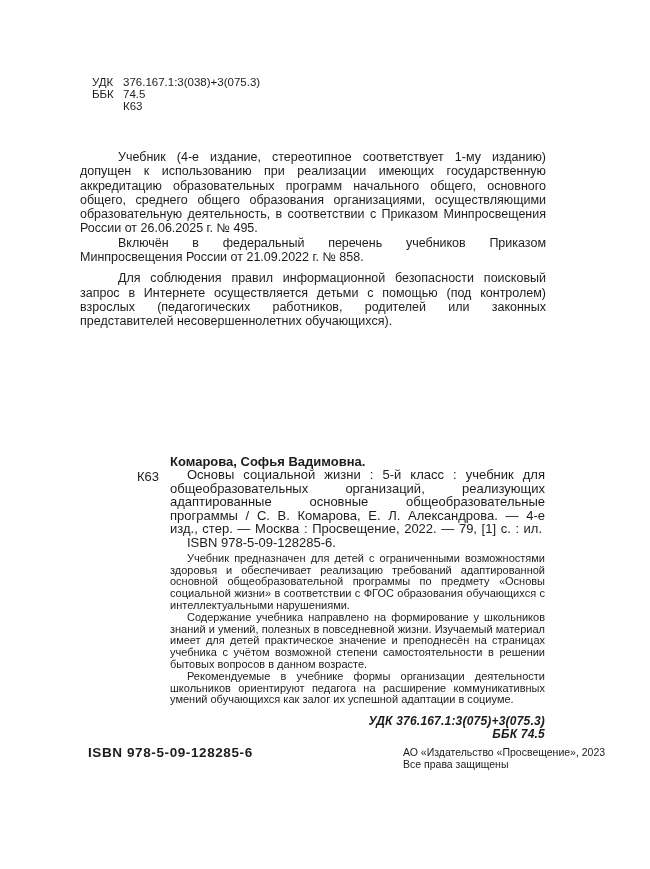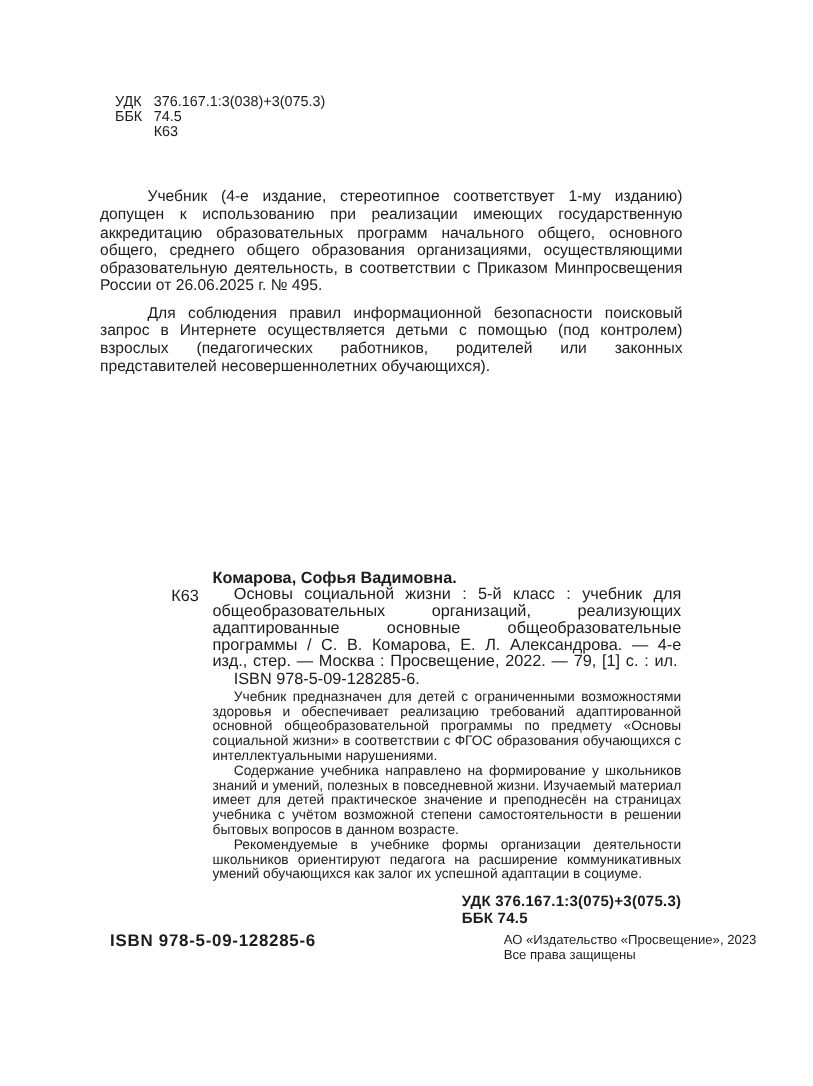--- a/index.html
+++ b/index.html
@@ -25,21 +25,21 @@
 
   
   #card-code { left: 137px; top: 470px; font-size: 13px; line-height: 13.4px; }
   #card { left: 170px; top: 455px; width: 375px; }
   .card-author { font-weight: bold; font-size: 13px; line-height: 13.4px; margin: 0; }
   .card-desc  { font-size: 13px; line-height: 13.4px; text-align: justify; text-indent: 17px; margin: 0; word-spacing: 1px; }
   .card-isbn  { font-size: 13px; line-height: 13.4px; text-indent: 17px; margin: 1px 0 0 0; }
   .annotation { margin-top: 3px; }
   .annotation p { font-size: 11px; line-height: 11.8px; text-align: justify; text-indent: 17px; margin: 0; }
   .card-codes { margin-top: 9px; text-align: right; }
-  .card-codes .codes-inner { display: inline-block; text-align: left; font-weight: bold; font-size: 12px; line-height: 12.3px; letter-spacing: 0.2px; }
+  .card-codes .codes-inner { display: inline-block; text-align: right; font-weight: bold; font-size: 12px; line-height: 12.3px; letter-spacing: 0.2px; font-style: italic; }
 
   
   #footer-isbn { left: 88px; top: 745px; font-size: 13.5px; font-weight: bold; letter-spacing: 0.6px; }
   #copyright { left: 390px; top: 746px; font-size: 10.5px; line-height: 12.1px; }
   #copyright .indent { padding-left: 13px; }
 </style>
 </head>
 <body>
 
 <div class="abs" id="top-codes">
@@ -52,20 +52,21 @@
     <span class="code-value">74.5</span>
   </div>
   <div class="code-row">
     <span class="code-label"></span>
     <span class="code-value">К63</span>
   </div>
 </div>
 
 <div class="abs" id="intro">
   <p>Учебник (4-е издание, стереотипное соответствует 1-му изданию) допущен к использованию при реализации имеющих государственную аккредитацию образовательных программ начального общего, основного общего, среднего общего образования организациями, осуществляющими образовательную деятельность, в соответствии с Приказом Минпросвещения России от 26.06.2025 г. № 495.</p>
+  <p>Включён в федеральный перечень учебников Приказом Минпросвещения России от 21.09.2022 г. № 858.</p>
   <p class="gap">Для соблюдения правил информационной безопасности поисковый запрос в Интернете осуществляется детьми с помощью (под контролем) взрослых (педагогических работников, родителей или законных представителей несовершеннолетних обучающихся).</p>
 </div>
 
 <div class="abs" id="card-code">К63</div>
 
 <div class="abs" id="card">
   <p class="card-author">Комарова, Софья Вадимовна.</p>
   <p class="card-desc">Основы социальной жизни : 5-й класс : учебник для общеобразовательных организаций, реализующих адаптированные основные общеобразовательные программы / С. В. Комарова, Е. Л. Александрова. — 4-е изд., стер. — Москва : Просвещение, 2022. — 79, [1] с. : ил.</p>
   <p class="card-isbn">ISBN 978-5-09-128285-6.</p>
   <div class="annotation">

